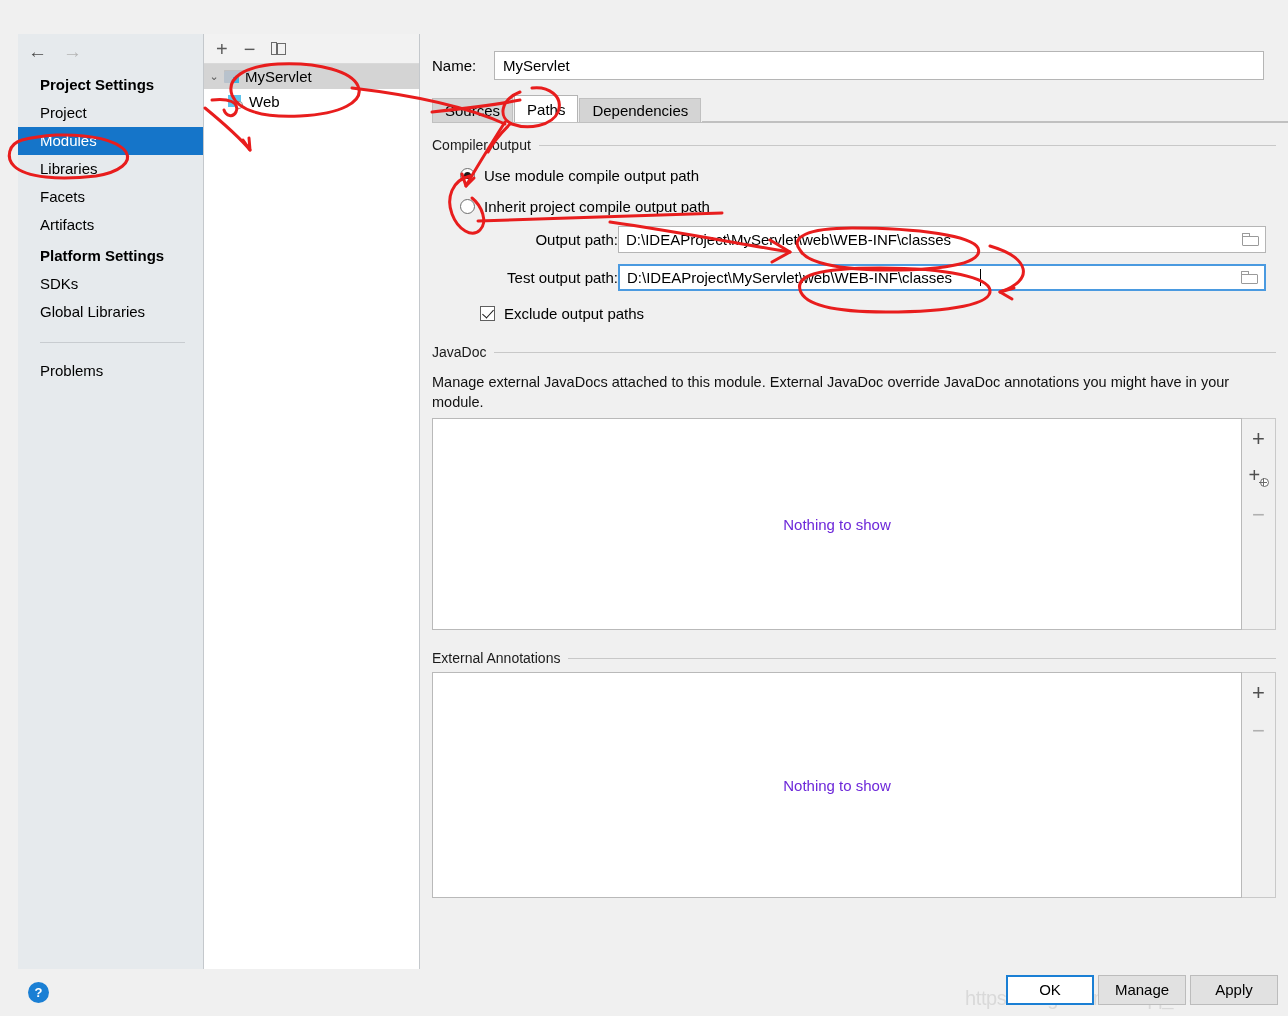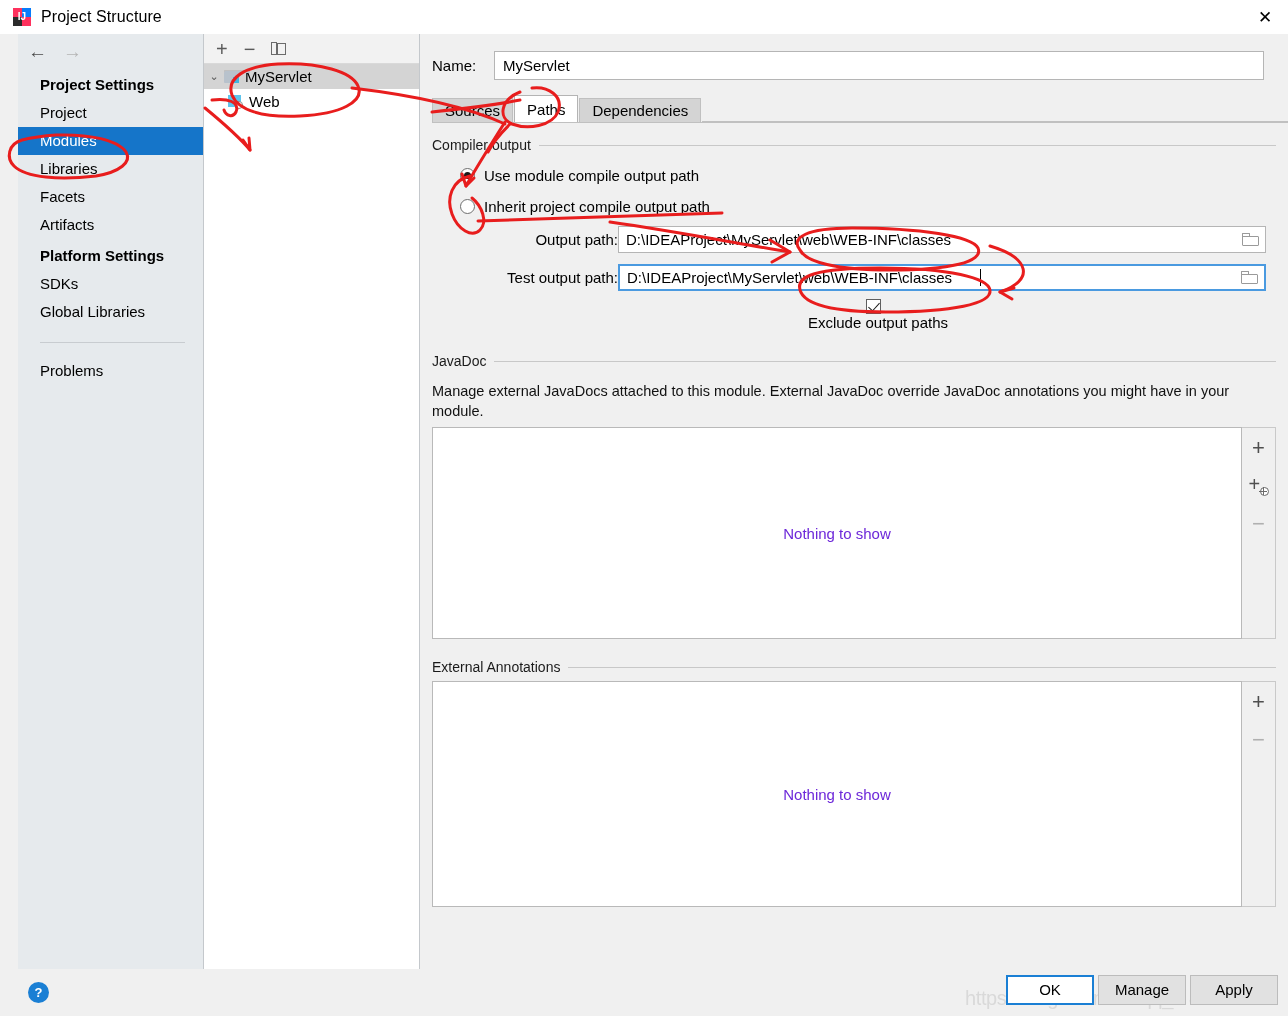--- a/index.html
+++ b/index.html
@@ -188,21 +188,21 @@
   .folder-btn {
     width: 30px; height: 100%; display: flex; align-items: center; justify-content: center;
     cursor: pointer; flex: none;
   }
   .folder-ic { position: relative; width: 17px; height: 13px; }
   .folder-ic .back { position: absolute; left: 0; bottom: 0; width: 17px; height: 10px;
       border: 1.6px solid #9a9a9a; border-radius: 1px; }
   .folder-ic .tab2 { position: absolute; left: 0; top: 0; width: 8px; height: 4px;
       border: 1.6px solid #9a9a9a; border-bottom: none; border-radius: 1px 1px 0 0; }
 
-  .check-row { display: flex; align-items: center; margin: 8px 0 0 48px; flex-direction: column; }
+  .check-row { display: flex; align-items: center; margin: 14px 0 0 48px; }
   .checkbox {
     width: 15px; height: 15px; border: 1.3px solid #5f5f5f; background: #fff;
     flex: none; margin-right: 9px; position: relative;
   }
   .checkbox.checked::after {
     content: ''; position: absolute; left: 4px; top: 0px;
     width: 5px; height: 10px; border: solid #1a1a1a;
     border-width: 0 1.8px 1.8px 0; transform: rotate(42deg);
   }
   .check-label { font-size: 15px; color: #000; }
@@ -275,31 +275,20 @@
   .annot {
     position: absolute; left: 0; top: 0; width: 1288px; height: 1016px;
     pointer-events: none; z-index: 50;
   }
 </style>
 </head>
 <body>
 
 <div class="window">
 
-  <div class="titlebar">
-    <div class="title-icon">
-      <div class="q1"></div>
-        <div class="q2"></div>
-        <div class="q3"></div>
-        <div class="q4"></div>
-      <div class="ij">IJ</div>
-    </div>
-    <div class="title-text">Project Structure</div>
-    <div class="close-btn">✕</div>
-  </div>
 
   <div class="sidebar">
     <div class="nav-arrows">
       <span class="nav-arrow back">←</span>
       <span class="nav-arrow fwd">→</span>
     </div>
 
     <div class="nav-group-title">Project Settings</div>
     <div class="nav-item">Project</div>
     <div class="nav-item selected">Modules</div>

